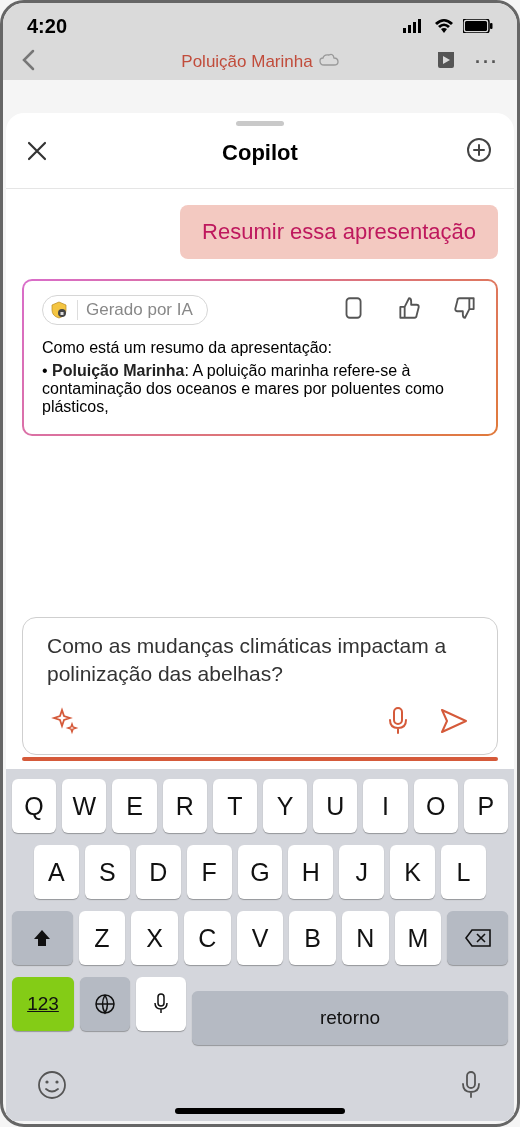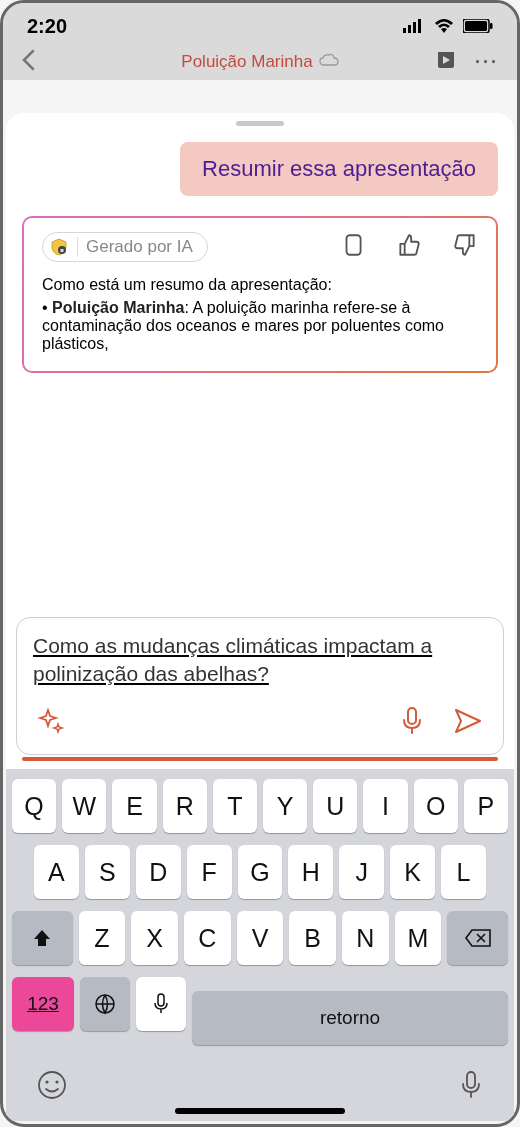--- a/index.html
+++ b/index.html
@@ -62,21 +62,21 @@
       flex: 1;
       padding: 16px;
       display: flex;
       flex-direction: column;
       gap: 20px;
       overflow: hidden;
     }
     .user-msg {
       align-self: flex-end;
       background: #f3c9c1;
-      color: #4c1d95;
+      color: #be185d;
       padding: 14px 22px;
       border-radius: 8px;
       font-size: 22px;
     }
     .ai-msg-wrap {
       border-radius: 10px;
       padding: 2px;
       background: linear-gradient(135deg, #d96dca, #e07a3b);
     }
     .ai-msg-inner {
@@ -94,26 +94,25 @@
       padding: 4px 14px 4px 6px;
       font-size: 17px;
       color: #888;
     }
     .ai-badge .shield { width: 20px; height: 20px; }
     .ai-actions { margin-left: auto; display: flex; gap: 30px; }
     .ai-actions svg { width: 26px; height: 26px; }
     .bullet-line { margin-top: 5px; }
     .bullet-title { font-weight: 700; color: #222; }
     .input-card {
-      margin: 0 10px;
+      margin: 0 16px;
       border: 1.5px solid #cfcfcf;
       border-radius: 14px;
       background: #fff;
-      padding: 14px 16px 4px;
-      text-decoration: underline;
+      padding: 14px 24px 4px;
     }
     .input-text { font-size: 21px; color: #333; line-height: 1.35; min-height: 60px; }
     .input-actions {
       display: flex;
       align-items: center;
       justify-content: space-between;
       padding: 14px 4px 10px;
     }
     .input-right { display: flex; gap: 28px; align-items: center; }
     .accent-bar { height: 4px; background: #d55a3a; margin: 2px 16px 8px; border-radius: 2px; }
@@ -130,38 +129,38 @@
       align-items: center;
       justify-content: center;
       font-size: 25px;
       color: #111;
       height: 54px;
     }
     .key.letter { flex: 1; max-width: 47px; }
     .key.special { background: #b5bac3; flex: 1.3; max-width: 62px; font-size: 19px; }
     .key.space { flex: 4; font-size: 19px; }
     .key.return { flex: 2; background: #b5bac3; font-size: 19px; margin-top: 14px; }
-    .key.num { flex: 1.3; background: #ec4899; font-size: 19px; max-width: 62px; text-decoration: underline; }
+    .key.num { flex: 1.3; background: #84cc16; font-size: 19px; max-width: 62px; text-decoration: underline; }
     .kbd-bottom { display: flex; justify-content: space-between; padding: 12px 24px 0; }
     .home-indicator {
       width: 170px;
       height: 6px;
       background: #000;
       border-radius: 4px;
       position: absolute;
       bottom: 10px;
       left: 50%;
       transform: translateX(-50%);
     }
   </style>
 </head>
 <body>
 
 <div class="status-bar">
-  <span>2:20</span>
+  <span>4:20</span>
   <div class="status-right">
     <span>
       <svg width="22" height="14" viewBox="0 0 22 14">
           <rect x="0" y="9" width="3" height="5" fill="#000"></rect>
           <rect x="5" y="6" width="3" height="8" fill="#000"></rect>
           <rect x="10" y="3" width="3" height="11" fill="#000"></rect>
           <rect x="15" y="0" width="3" height="14" fill="#000"></rect>
         </svg>
     </span>
     <span>
@@ -198,20 +197,36 @@
       <svg width="22" height="22" viewBox="0 0 22 22">
           <path d="M3 3 L3 17 Q3 19 5 19 L17 19 Q19 19 19 17 L19 3 Z M8 7 L15 11 L8 15 Z" fill="#555"></path>
         </svg>
     </span>
     <span style="letter-spacing:2px;font-weight:700;">···</span>
   </span>
 </div>
 
 <div class="sheet">
   <div class="sheet-handle"></div>
+  <div class="sheet-header">
+    <span class="close-x">
+      <svg width="22" height="22" viewBox="0 0 22 22">
+          <path d="M3 3 L19 19 M19 3 L3 19" stroke="#333" stroke-width="2.2" stroke-linecap="round"></path>
+        </svg>
+    </span>
+    <span class="sheet-title">Copilot</span>
+    <span class="plus-circle">
+      <svg width="30" height="30" viewBox="0 0 30 30">
+          <circle cx="15" cy="14" r="11" fill="none" stroke="#444" stroke-width="2"></circle>
+          <path d="M15 9 L15 19 M10 14 L20 14" stroke="#444" stroke-width="2" stroke-linecap="round"></path>
+          <path d="M22 22 L26 26" stroke="#444" stroke-width="2" stroke-linecap="round" opacity="0"></path>
+          <path d="M6 23 Q5 25 8 24 L9 22" fill="none" stroke="#444" stroke-width="2" opacity="0"></path>
+        </svg>
+    </span>
+  </div>
 
   <div class="chat-area">
     <div class="user-msg">
       <span>Resumir essa apresentação</span>
     </div>
 
     <div class="ai-msg-wrap">
       <div class="ai-msg-inner">
         <div class="ai-meta">
           <span class="ai-badge">

